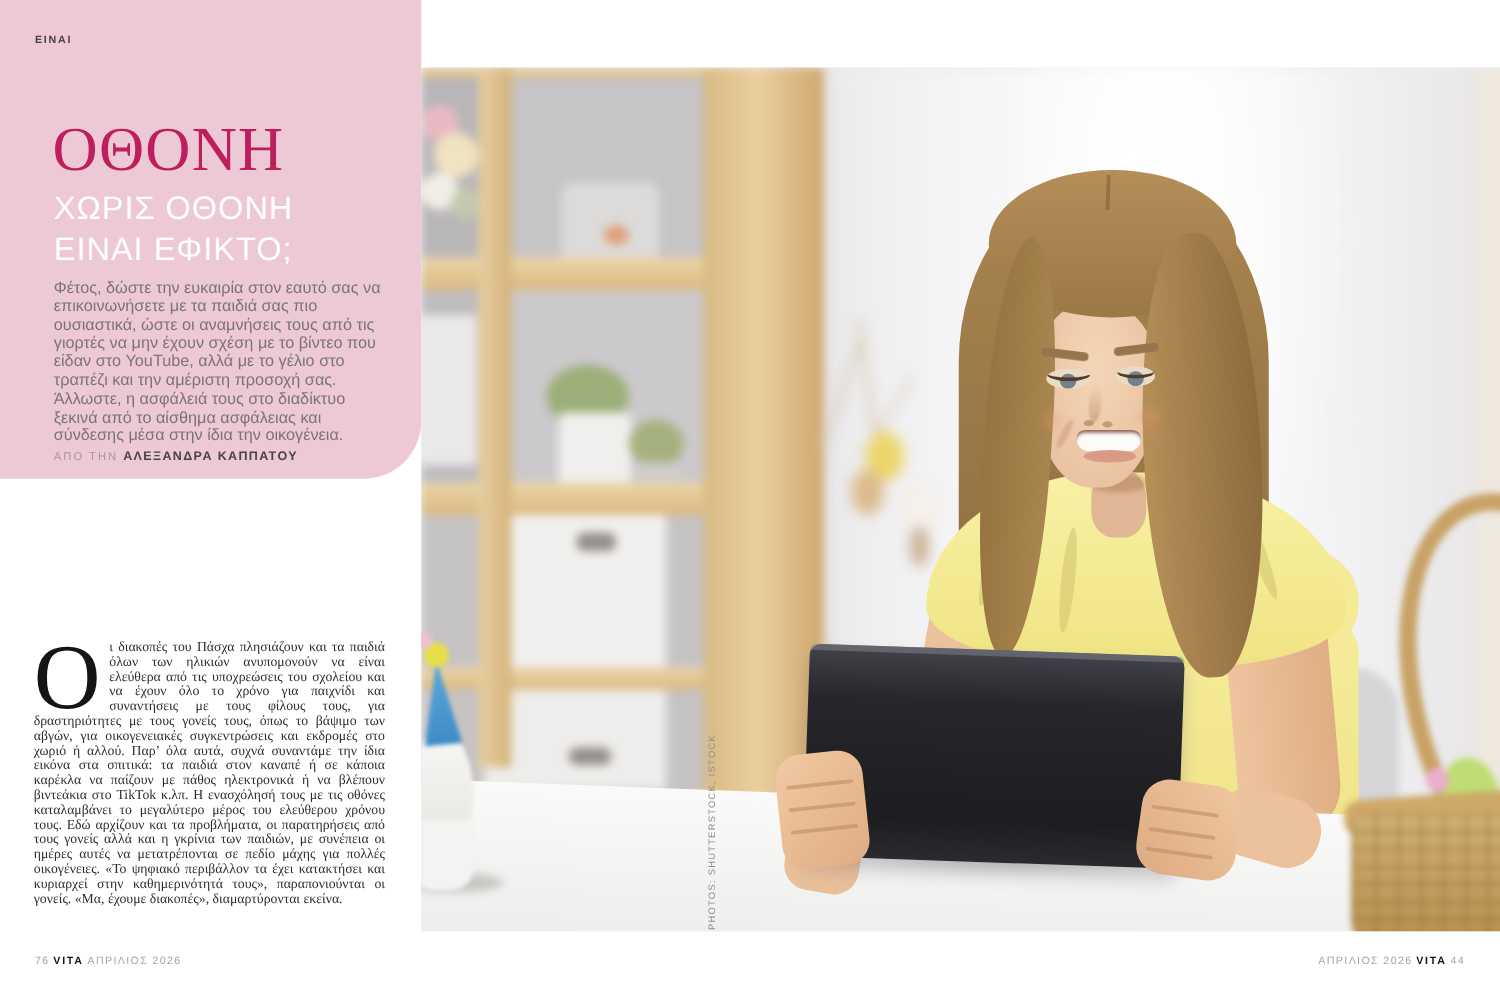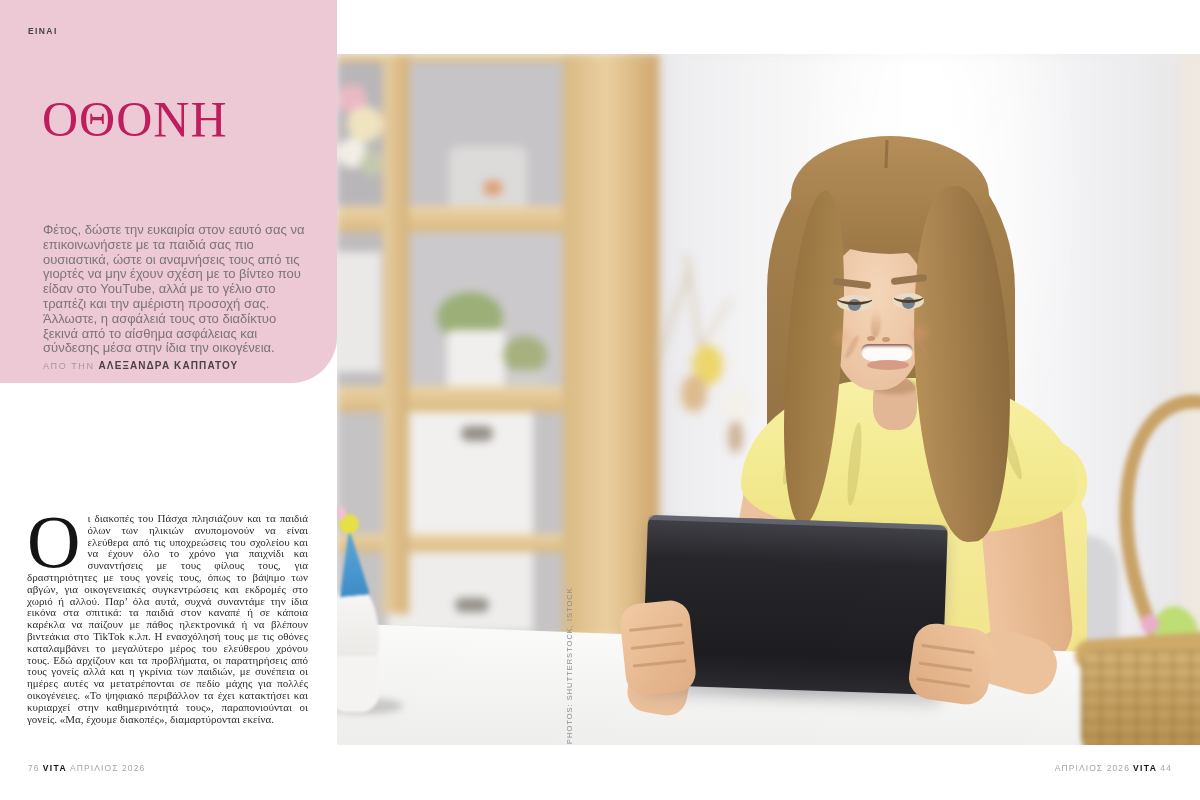--- a/index.html
+++ b/index.html
@@ -99,20 +99,22 @@
 
   .credit{left:228px;top:546px;height:144px;writing-mode:vertical-rl;transform:rotate(180deg);font-size:7.5px;letter-spacing:1px;color:#8e8e90;white-space:nowrap;}
 </style>
 </head>
 <body>
 
 <div class="abs pink-panel"></div>
 <div class="abs kicker">ΕΙΝΑΙ</div>
 <h1 class="abs title" style="margin:0;">ΟΘΟΝΗ</h1>
 <div class="abs subtitle">
+  <div>ΧΩΡΙΣ ΟΘΟΝΗ</div>
+  <div>ΕΙΝΑΙ ΕΦΙΚΤΟ;</div>
 </div>
 <p class="abs intro" style="margin:0;">Φέτος, δώστε την ευκαιρία στον εαυτό σας να επικοινωνήσετε με τα παιδιά σας πιο ουσιαστικά, ώστε οι αναμνήσεις τους από τις γιορτές να μην έχουν σχέση με το βίντεο που είδαν στο YouTube, αλλά με το γέλιο στο τραπέζι και την αμέριστη προσοχή σας. Άλλωστε, η ασφάλειά τους στο διαδίκτυο ξεκινά από το αίσθημα ασφάλειας και σύνδεσης μέσα στην ίδια την οικογένεια.</p>
 <div class="abs byline">
   <span class="pre">ΑΠΟ ΤΗΝ</span><span class="name">ΑΛΕΞΑΝΔΡΑ ΚΑΠΠΑΤΟΥ</span>
 </div>
 
 <div class="abs article">
   <span class="dropcap">Ο</span><span>ι διακοπές του Πάσχα πλησιάζουν και τα παιδιά όλων των ηλικιών ανυπομονούν να είναι ελεύθερα από τις υποχρεώσεις του σχολείου και να έχουν όλο το χρόνο για παιχνίδι και συναντήσεις με τους φίλους τους, για δραστηριότητες με τους γονείς τους, όπως το βάψιμο των αβγών, για οικογενειακές συγκεντρώσεις και εκδρομές στο χωριό ή αλλού. Παρ’ όλα αυτά, συχνά συναντάμε την ίδια εικόνα στα σπιτικά: τα παιδιά στον καναπέ ή σε κάποια καρέκλα να παίζουν με πάθος ηλεκτρονικά ή να βλέπουν βιντεάκια στο TikTok κ.λπ. Η ενασχόλησή τους με τις οθόνες καταλαμβάνει το μεγαλύτερο μέρος του ελεύθερου χρόνου τους. Εδώ αρχίζουν και τα προβλήματα, οι παρατηρήσεις από τους γονείς αλλά και η γκρίνια των παιδιών, με συνέπεια οι ημέρες αυτές να μετατρέπονται σε πεδίο μάχης για πολλές οικογένειες. «Το ψηφιακό περιβάλλον τα έχει κατακτήσει και κυριαρχεί στην καθημερινότητά τους», παραπονιούνται οι γονείς. «Μα, έχουμε διακοπές», διαμαρτύρονται εκείνα.</span>
 </div>
 

